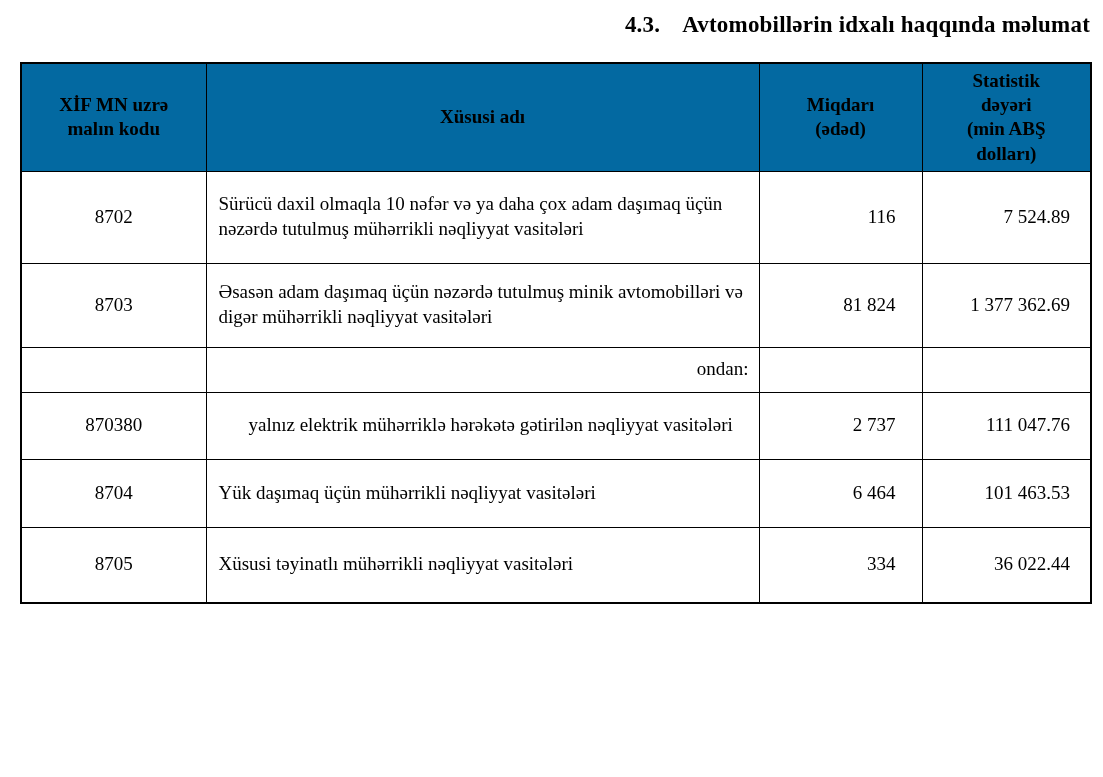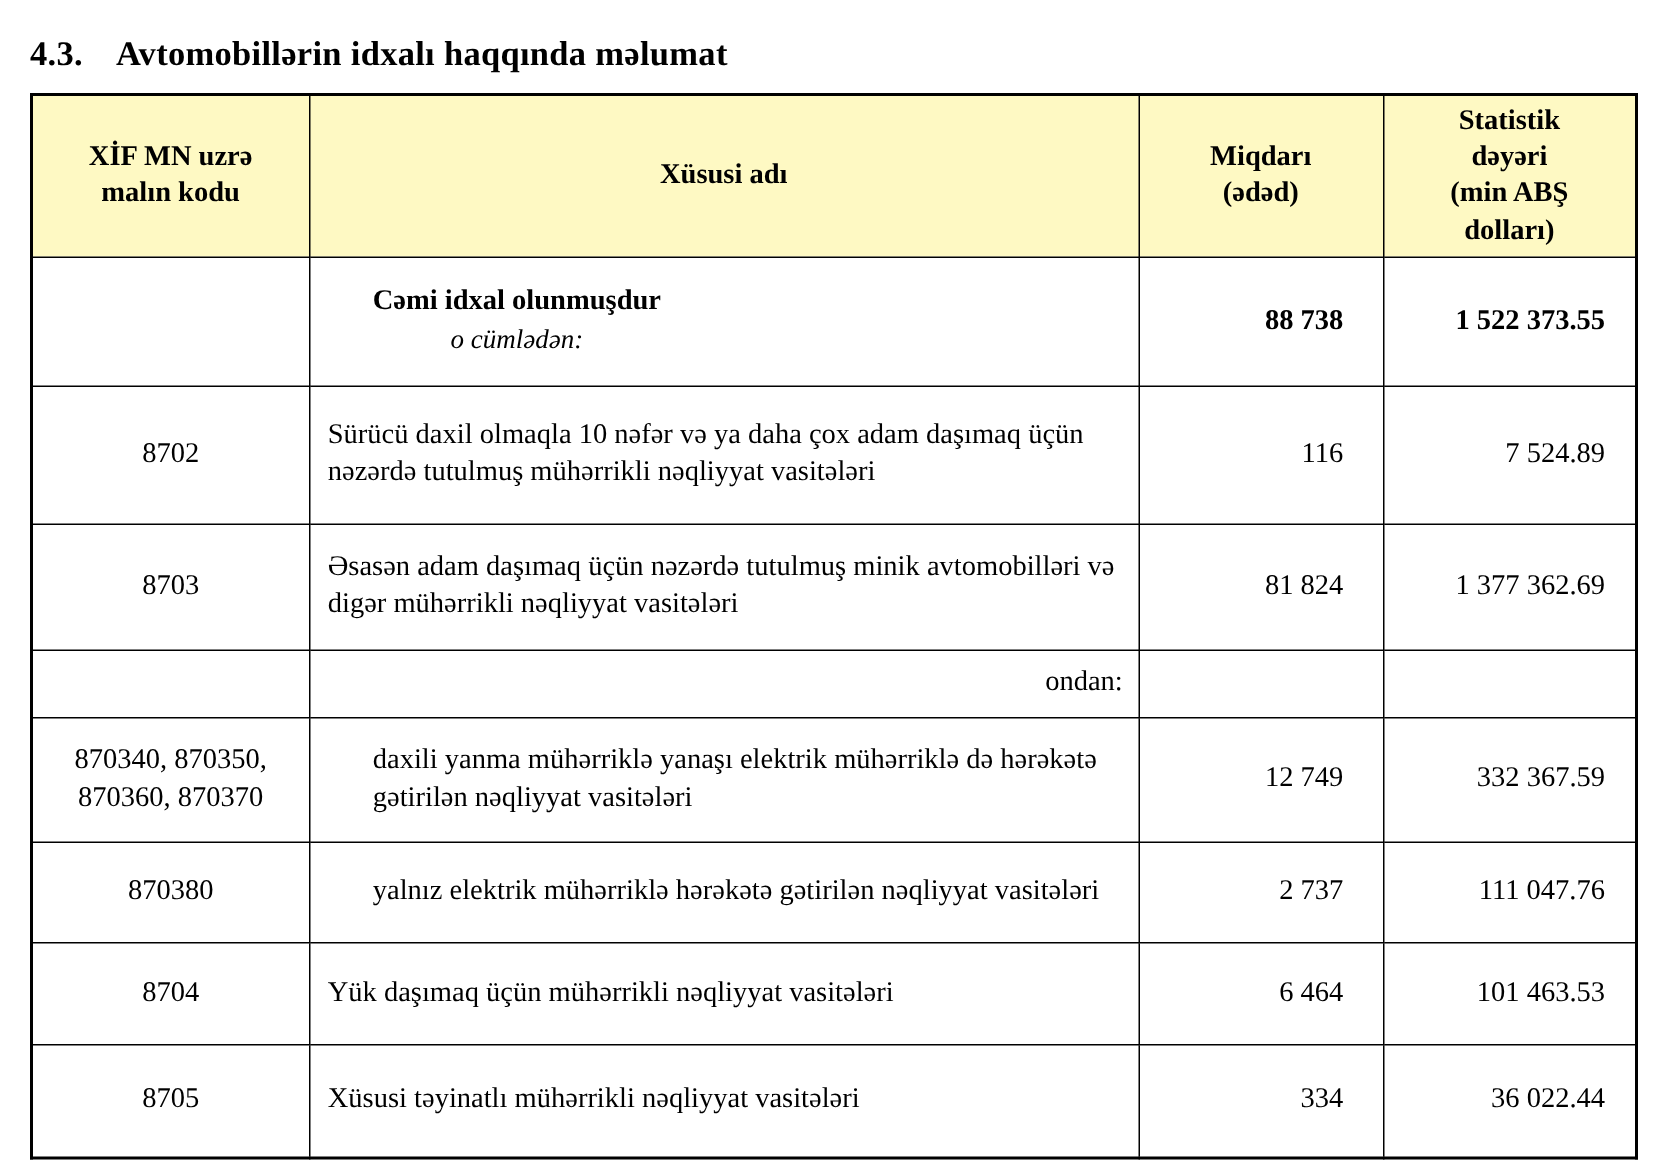--- a/index.html
+++ b/index.html
@@ -7,44 +7,44 @@
   body {
     width: 1103px;
     height: 777px;
     position: relative;
     font-family: "Liberation Serif", "DejaVu Serif", serif;
     color: #000000;
     overflow: hidden;
   }
   .doc-title {
     position: absolute;
-    top: 23px;
+    top: 12px;
     left: 20px;
     width: 1070px;
-    text-align: left;
+    text-align: right;
     font-size: 23px;
     font-weight: bold;
     letter-spacing: 0.2px;
   }
   .doc-title .title-number { margin-right: 22px; }
   table.import-table {
     position: absolute;
     top: 62px;
     left: 20px;
     width: 1070px;
     border-collapse: collapse;
     table-layout: fixed;
     font-size: 19px;
   }
   table.import-table, table.import-table td, table.import-table th {
     border: 1px solid #000000;
   }
   table.import-table { border: 2px solid #000000; }
   th {
-    background: #fef9c3;
+    background: #0369a1;
     font-weight: bold;
     text-align: center;
     vertical-align: middle;
     white-space: pre-line;
     line-height: 1.28;
     padding: 4px 6px;
   }
   td { vertical-align: middle; line-height: 1.3; }
   td.code-cell {
     text-align: center;
@@ -97,55 +97,37 @@
       <th>Xüsusi adı</th>
       <th>Miqdarı
 (ədəd)</th>
       <th>Statistik
 dəyəri
 (min ABŞ
 dolları)</th>
     </tr>
   </thead>
   <tbody>
-    <tr class="total-row h-r0">
-      <td class="code-cell"></td>
-      <td class="name-cell">
-        <span class="total-wrap">
-          <span style="display:block;">Cəmi idxal olunmuşdur</span>
-          <span class="total-sub" style="display:block;">o cümlədən:</span>
-        </span>
-      </td>
-      <td class="qty-cell">88 738</td>
-      <td class="val-cell">1 522 373.55</td>
-    </tr>
     <tr class="h-r1">
       <td class="code-cell">8702</td>
       <td class="name-cell">Sürücü daxil olmaqla 10 nəfər və ya daha çox adam daşımaq üçün nəzərdə tutulmuş mühərrikli nəqliyyat vasitələri</td>
       <td class="qty-cell">116</td>
       <td class="val-cell">7 524.89</td>
     </tr>
     <tr class="h-r2">
       <td class="code-cell">8703</td>
       <td class="name-cell">Əsasən adam daşımaq üçün nəzərdə tutulmuş minik avtomobilləri və digər mühərrikli nəqliyyat vasitələri</td>
       <td class="qty-cell">81 824</td>
       <td class="val-cell">1 377 362.69</td>
     </tr>
     <tr class="h-r3">
       <td class="code-cell"></td>
       <td class="name-cell center">ondan:</td>
       <td class="qty-cell"></td>
       <td class="val-cell"></td>
-    </tr>
-    <tr class="h-r4">
-      <td class="code-cell">870340, 870350,
-870360, 870370</td>
-      <td class="name-cell indent">daxili yanma mühərriklə yanaşı elektrik mühərriklə də hərəkətə gətirilən nəqliyyat vasitələri</td>
-      <td class="qty-cell">12 749</td>
-      <td class="val-cell">332 367.59</td>
     </tr>
     <tr class="h-r5">
       <td class="code-cell">870380</td>
       <td class="name-cell indent">yalnız elektrik mühərriklə hərəkətə gətirilən nəqliyyat vasitələri</td>
       <td class="qty-cell">2 737</td>
       <td class="val-cell">111 047.76</td>
     </tr>
     <tr class="h-r6">
       <td class="code-cell">8704</td>
       <td class="name-cell">Yük daşımaq üçün mühərrikli nəqliyyat vasitələri</td>

